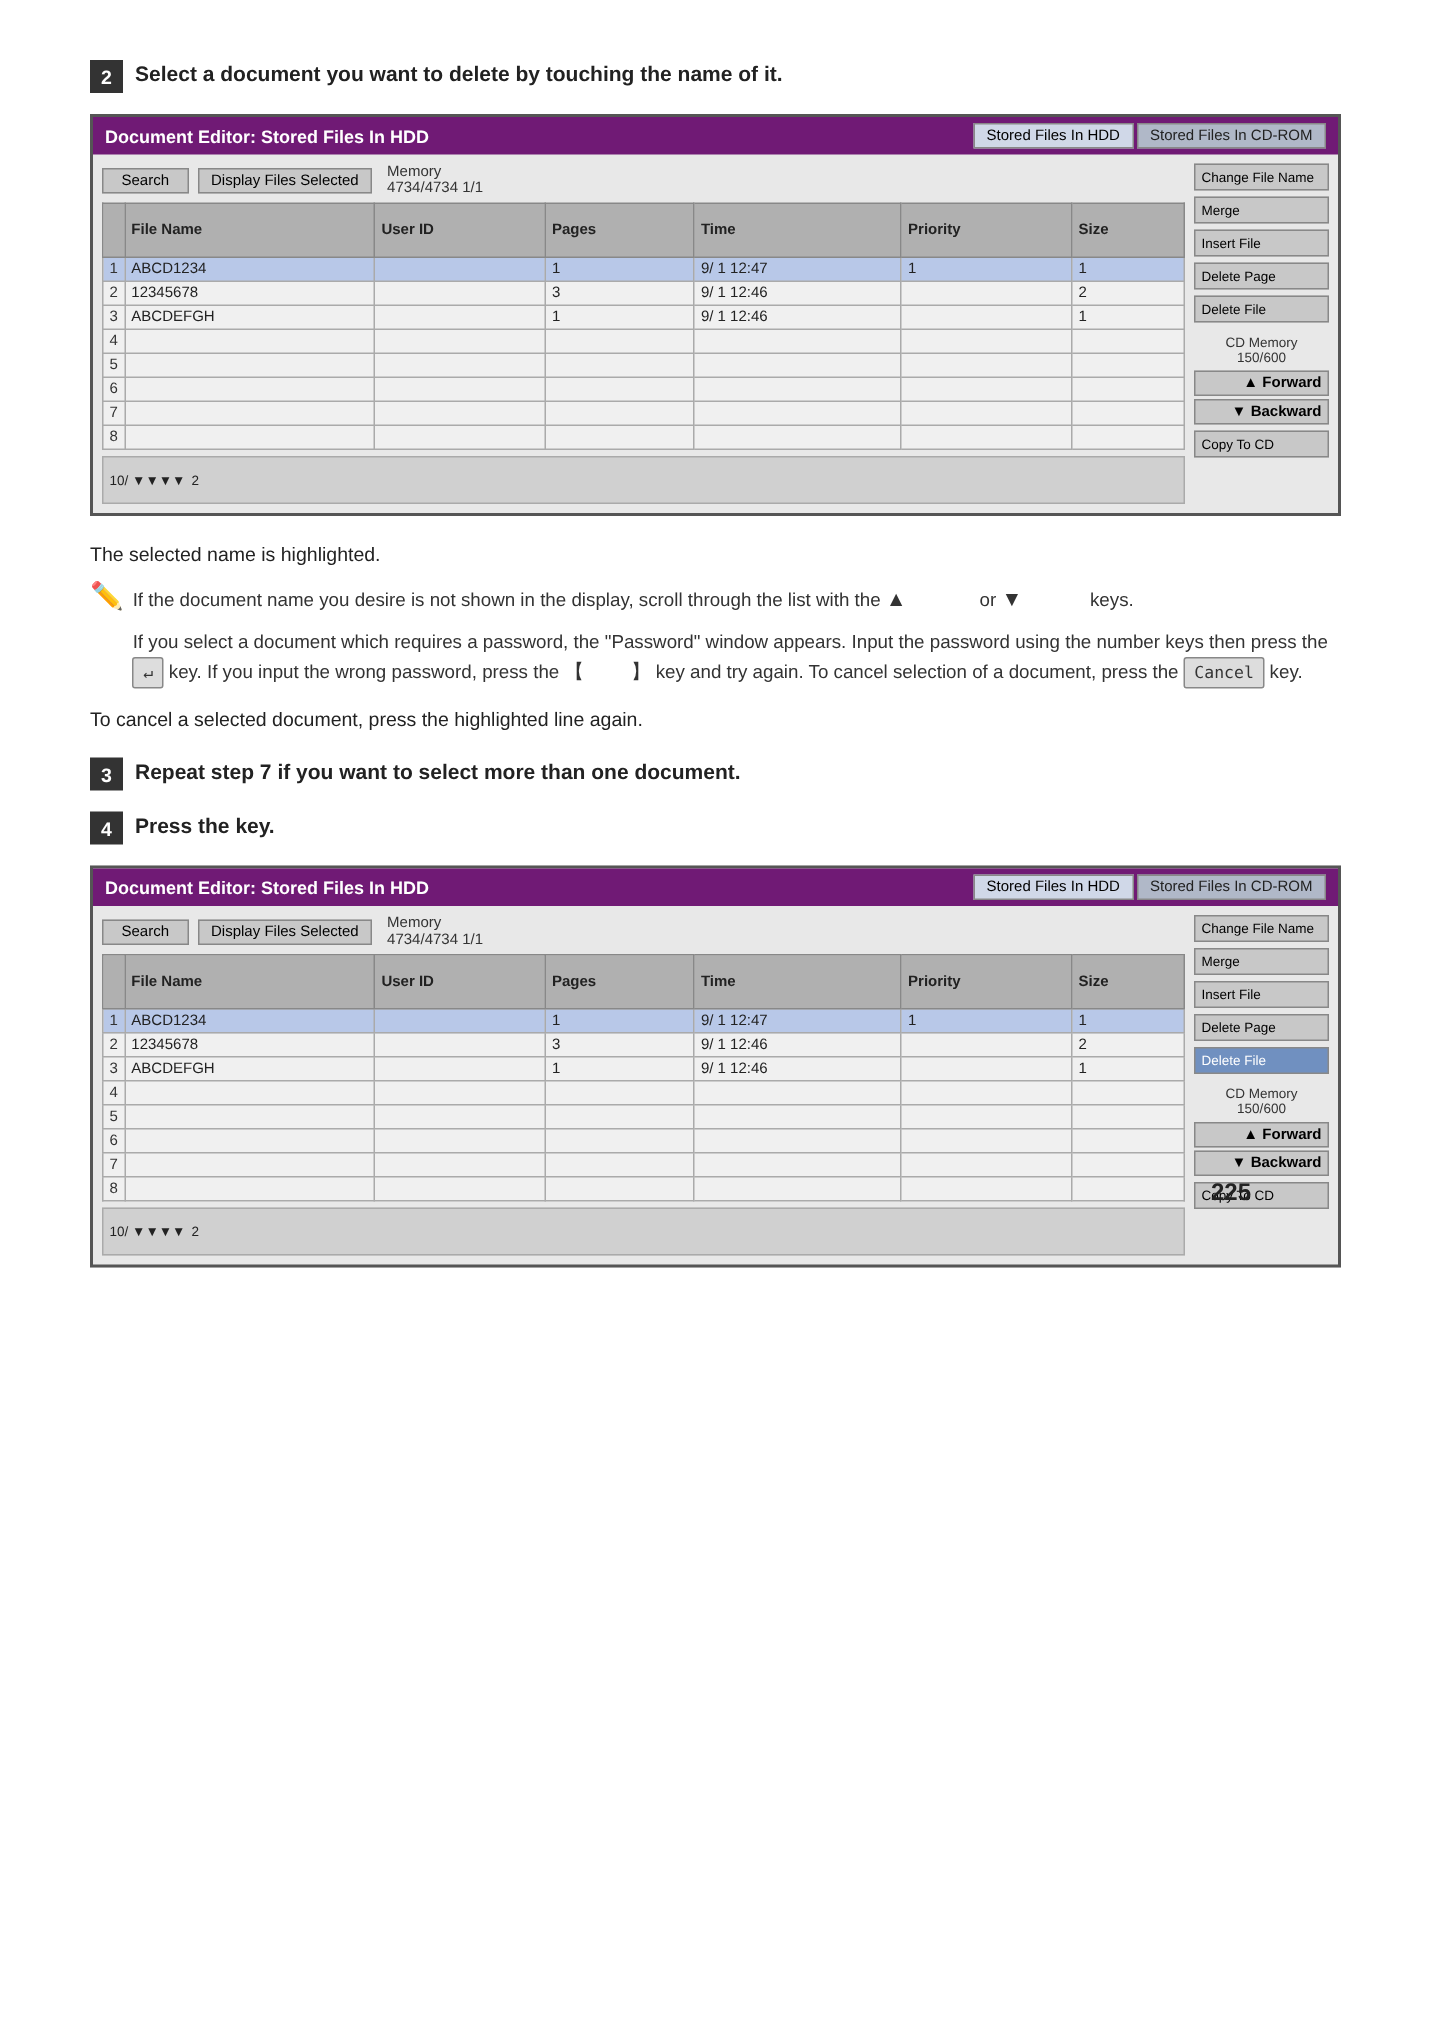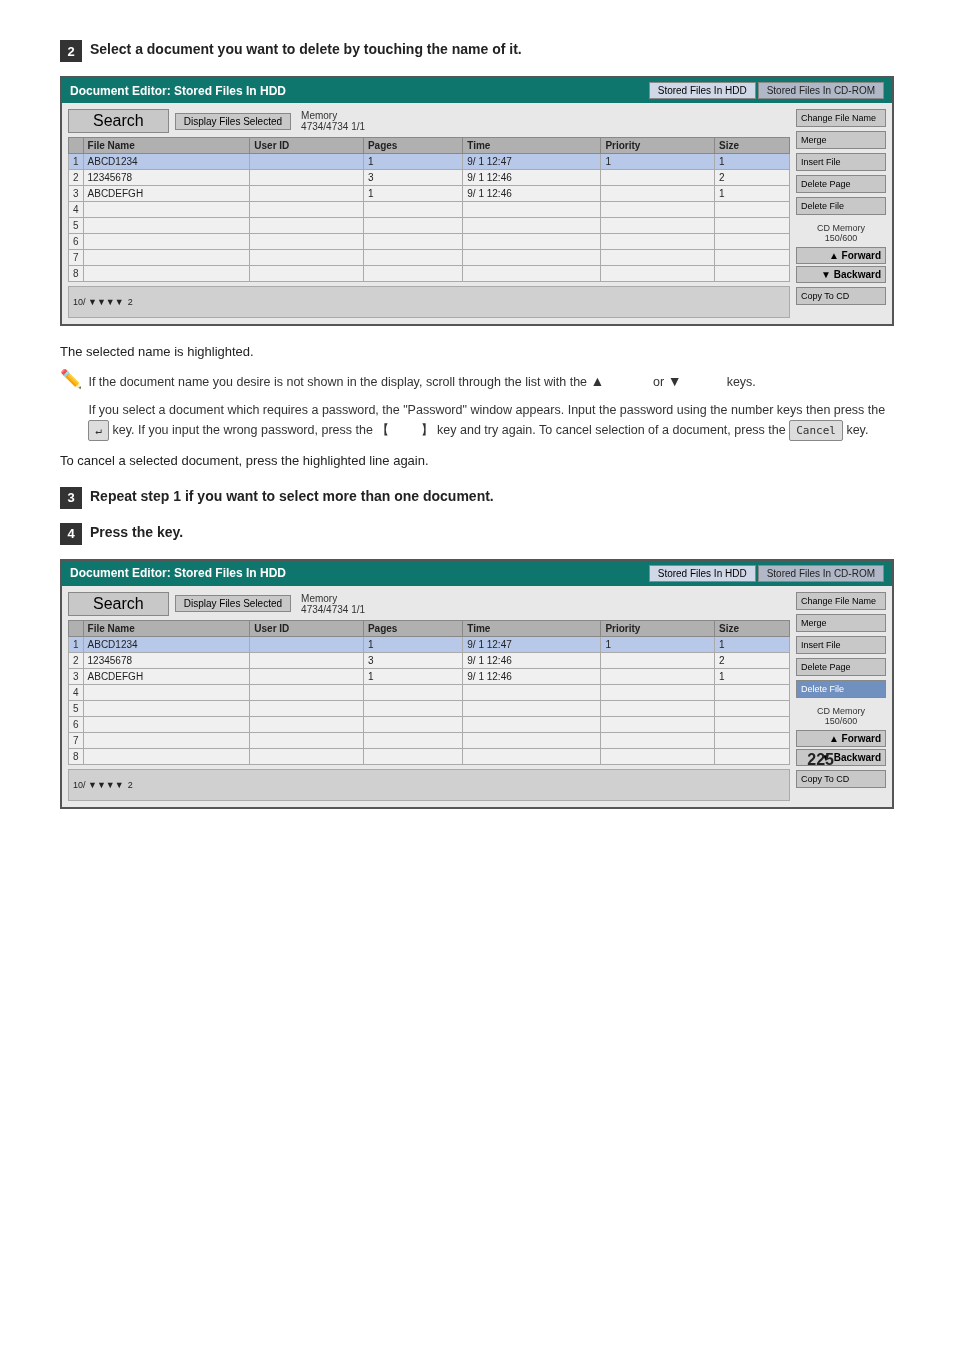--- a/index.html
+++ b/index.html
@@ -39,21 +39,21 @@
     }
 
     
     .doc-editor {
       border: 2px solid #555;
       background: #e8e8e8;
       margin-bottom: 16px;
       padding: 0;
     }
     .doc-editor-header {
-      background: #0f766e;
+      background: #701a75;
       color: #fff;
       font-size: 12px;
       font-weight: bold;
       padding: 4px 8px;
       display: flex;
       align-items: center;
       justify-content: space-between;
     }
     .doc-editor-header .tabs {
       display: flex;
@@ -84,22 +84,22 @@
 
     .toolbar-row {
       display: flex;
       align-items: center;
       margin-bottom: 4px;
       gap: 6px;
     }
     .search-btn {
       background: #c8c8c8;
       border: 1px solid #888;
-      font-size: 16px;
-      padding: 2px 24px;
+      font-size: 10px;
+      padding: 2px 12px;
       cursor: pointer;
     }
     .display-btn {
       background: #c8c8c8;
       border: 1px solid #888;
       font-size: 10px;
       padding: 2px 8px;
       cursor: pointer;
       text-align: center;
     }
@@ -110,21 +110,21 @@
     }
 
     .file-table {
       width: 100%;
       border-collapse: collapse;
       font-size: 10px;
     }
     .file-table th {
       background: #b0b0b0;
       border: 1px solid #888;
-      padding: 2px 4px;
+      padding: 12px 4px;
       text-align: left;
       font-weight: bold;
     }
     .file-table td {
       border: 1px solid #aaa;
       padding: 2px 4px;
       background: #f0f0f0;
       height: 16px;
     }
     .file-table tr:nth-child(1) td { background: #b8c8e8; }
@@ -407,21 +407,21 @@
         <span class="inline-key">Cancel</span>
         key.
       </p>
     </div>
   </div>
 
   <p class="desc-text">To cancel a selected document, press the highlighted line again.</p>
 
   <div class="step-header" style="margin-top:16px;">
     <div class="step-number">3</div>
-    <div class="step-text">Repeat step 1 if you want to select more than one document.</div>
+    <div class="step-text">Repeat step 7 if you want to select more than one document.</div>
   </div>
 
   <div class="step-header" style="margin-top:8px;">
     <div class="step-number">4</div>
     <div class="step-text">Press the                    key.</div>
   </div>
 
   <div class="doc-editor" style="margin-top:8px;">
     <div class="doc-editor-header">
       <span>Document Editor: Stored Files In HDD</span>

